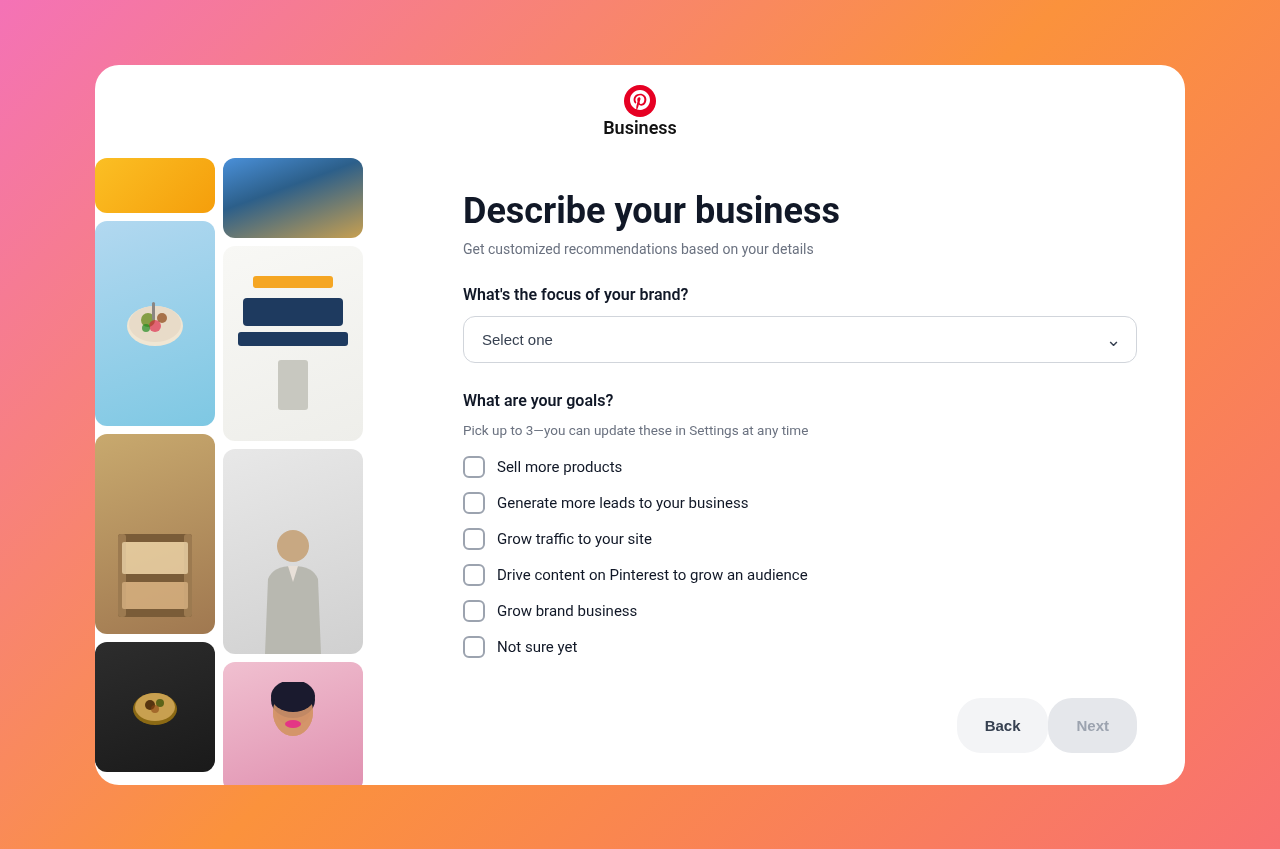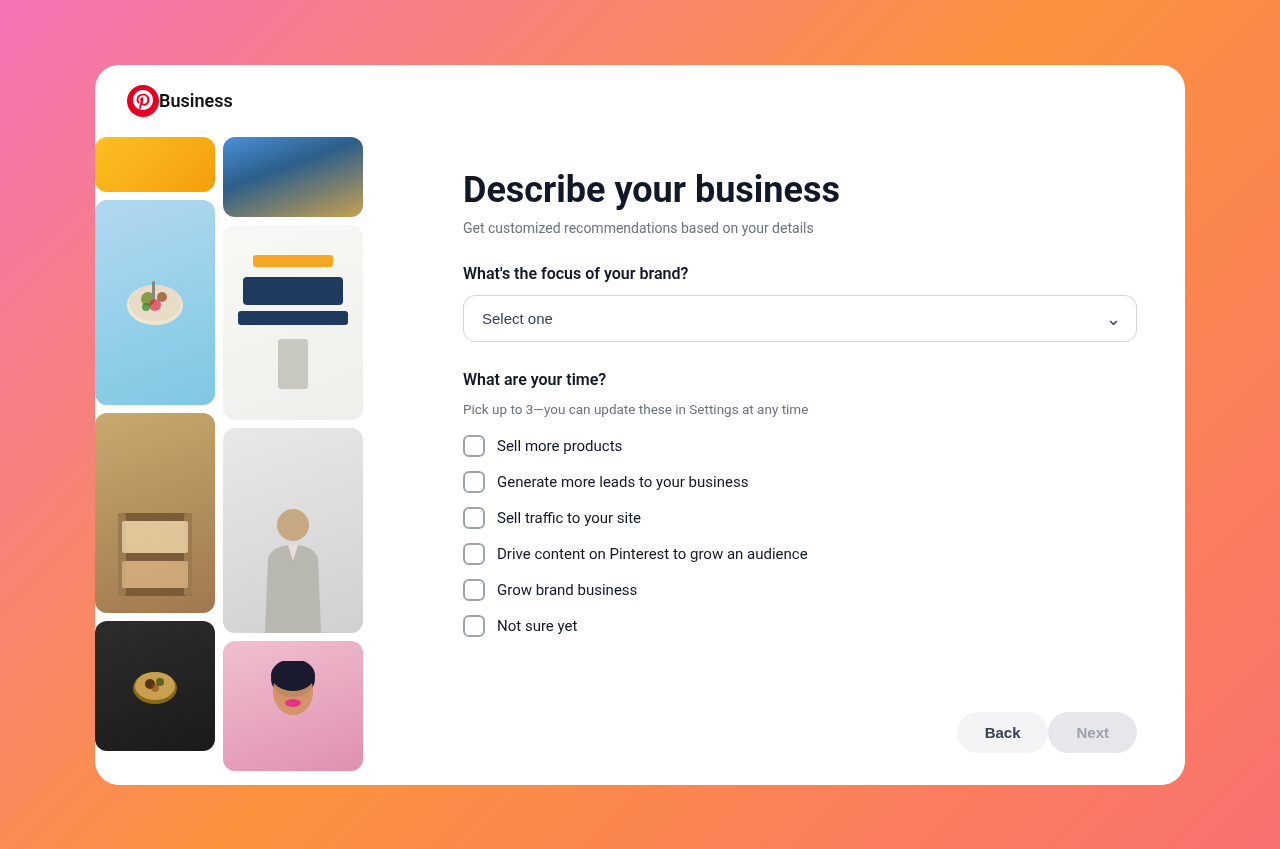--- a/index.html
+++ b/index.html
@@ -22,20 +22,21 @@
       flex-direction: column;
       overflow: hidden;
       position: relative;
     }
     .modal-header {
       display: flex;
       align-items: center;
       padding: 20px 32px;
       border-bottom: none;
       flex-shrink: 0;
+      flex-direction: column;
     }
     .brand-name {
       font-size: 18px;
       font-weight: 600;
       color: #111;
     }
     .modal-body {
       display: flex;
       flex: 1;
       overflow: hidden;
@@ -168,21 +169,21 @@
       padding: 12px 28px;
       border-radius: 24px;
       border: none;
       background: #f3f4f6;
       color: #374151;
       font-size: 15px;
       font-weight: 600;
       cursor: pointer;
     }
     .btn-next {
-      padding: 12px 28px;
+      padding: 19px 28px;
       border-radius: 24px;
       border: none;
       background: #e5e7eb;
       color: #9ca3af;
       font-size: 15px;
       font-weight: 600;
       cursor: pointer;
     }
 
     
@@ -296,35 +297,35 @@
       <h1 class="page-title">Describe your business</h1>
       <p class="page-subtitle">Get customized recommendations based on your details</p>
 
       <label class="section-label">What's the focus of your brand?</label>
       <div class="select-wrap">
         <select class="brand-select">
         <option value="Select one">Select one</option><option value="Arts &amp; Crafts">Arts &amp; Crafts</option><option value="Beauty">Beauty</option><option value="Fashion">Fashion</option><option value="Food">Food</option><option value="Home Decor">Home Decor</option><option value="Technology">Technology</option><option value="Travel">Travel</option><option value="Other">Other</option></select>
         <span class="select-chevron">⌄</span>
       </div>
 
-      <label class="section-label">What are your time?</label>
+      <label class="section-label">What are your goals?</label>
       <p class="goals-description">Pick up to 3—you can update these in Settings at any time</p>
 
       <div class="goals-list">
       <div class="goal-item">
             <div class="goal-checkbox"></div>
             <span class="goal-label">Sell more products</span>
           </div>
           <div class="goal-item">
             <div class="goal-checkbox"></div>
             <span class="goal-label">Generate more leads to your business</span>
           </div>
           <div class="goal-item">
             <div class="goal-checkbox"></div>
-            <span class="goal-label">Sell traffic to your site</span>
+            <span class="goal-label">Grow traffic to your site</span>
           </div>
           <div class="goal-item">
             <div class="goal-checkbox"></div>
             <span class="goal-label">Drive content on Pinterest to grow an audience</span>
           </div>
           <div class="goal-item">
             <div class="goal-checkbox"></div>
             <span class="goal-label">Grow brand business</span>
           </div>
           <div class="goal-item">

